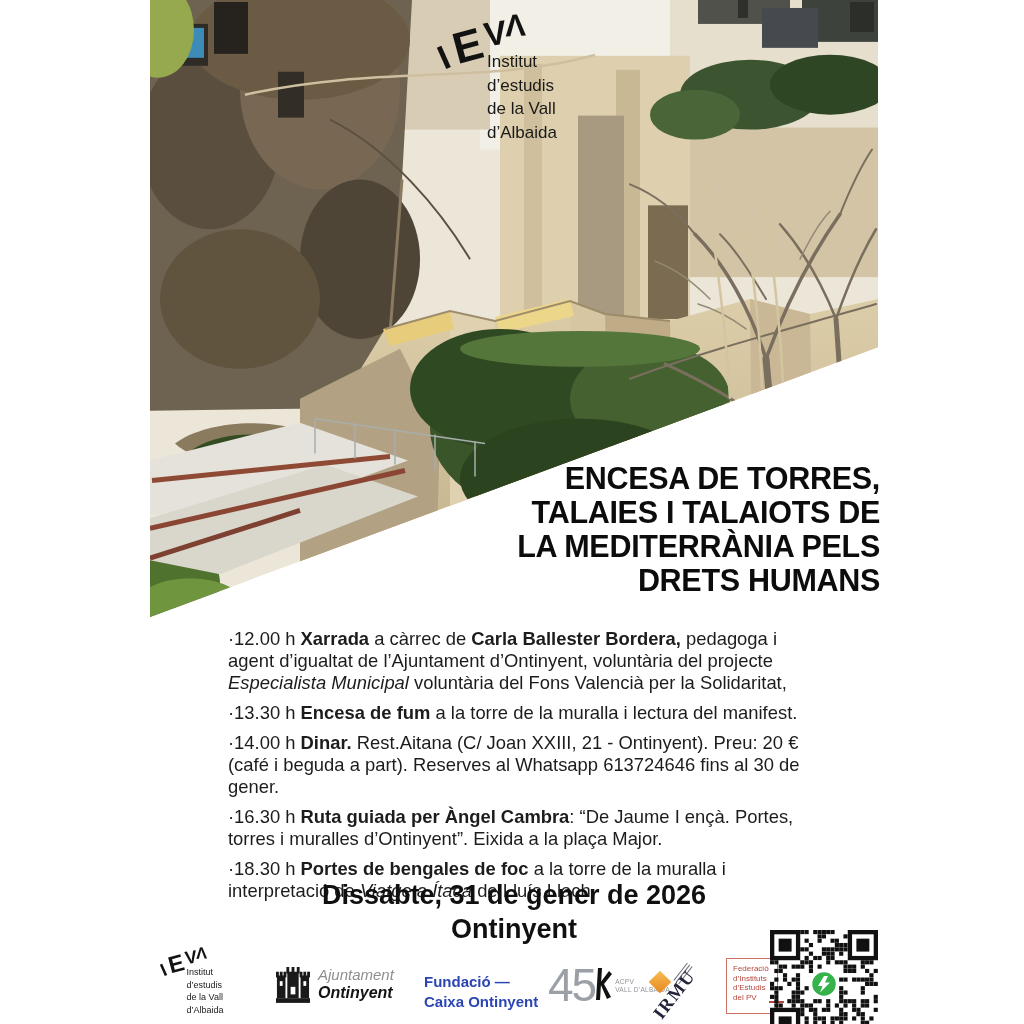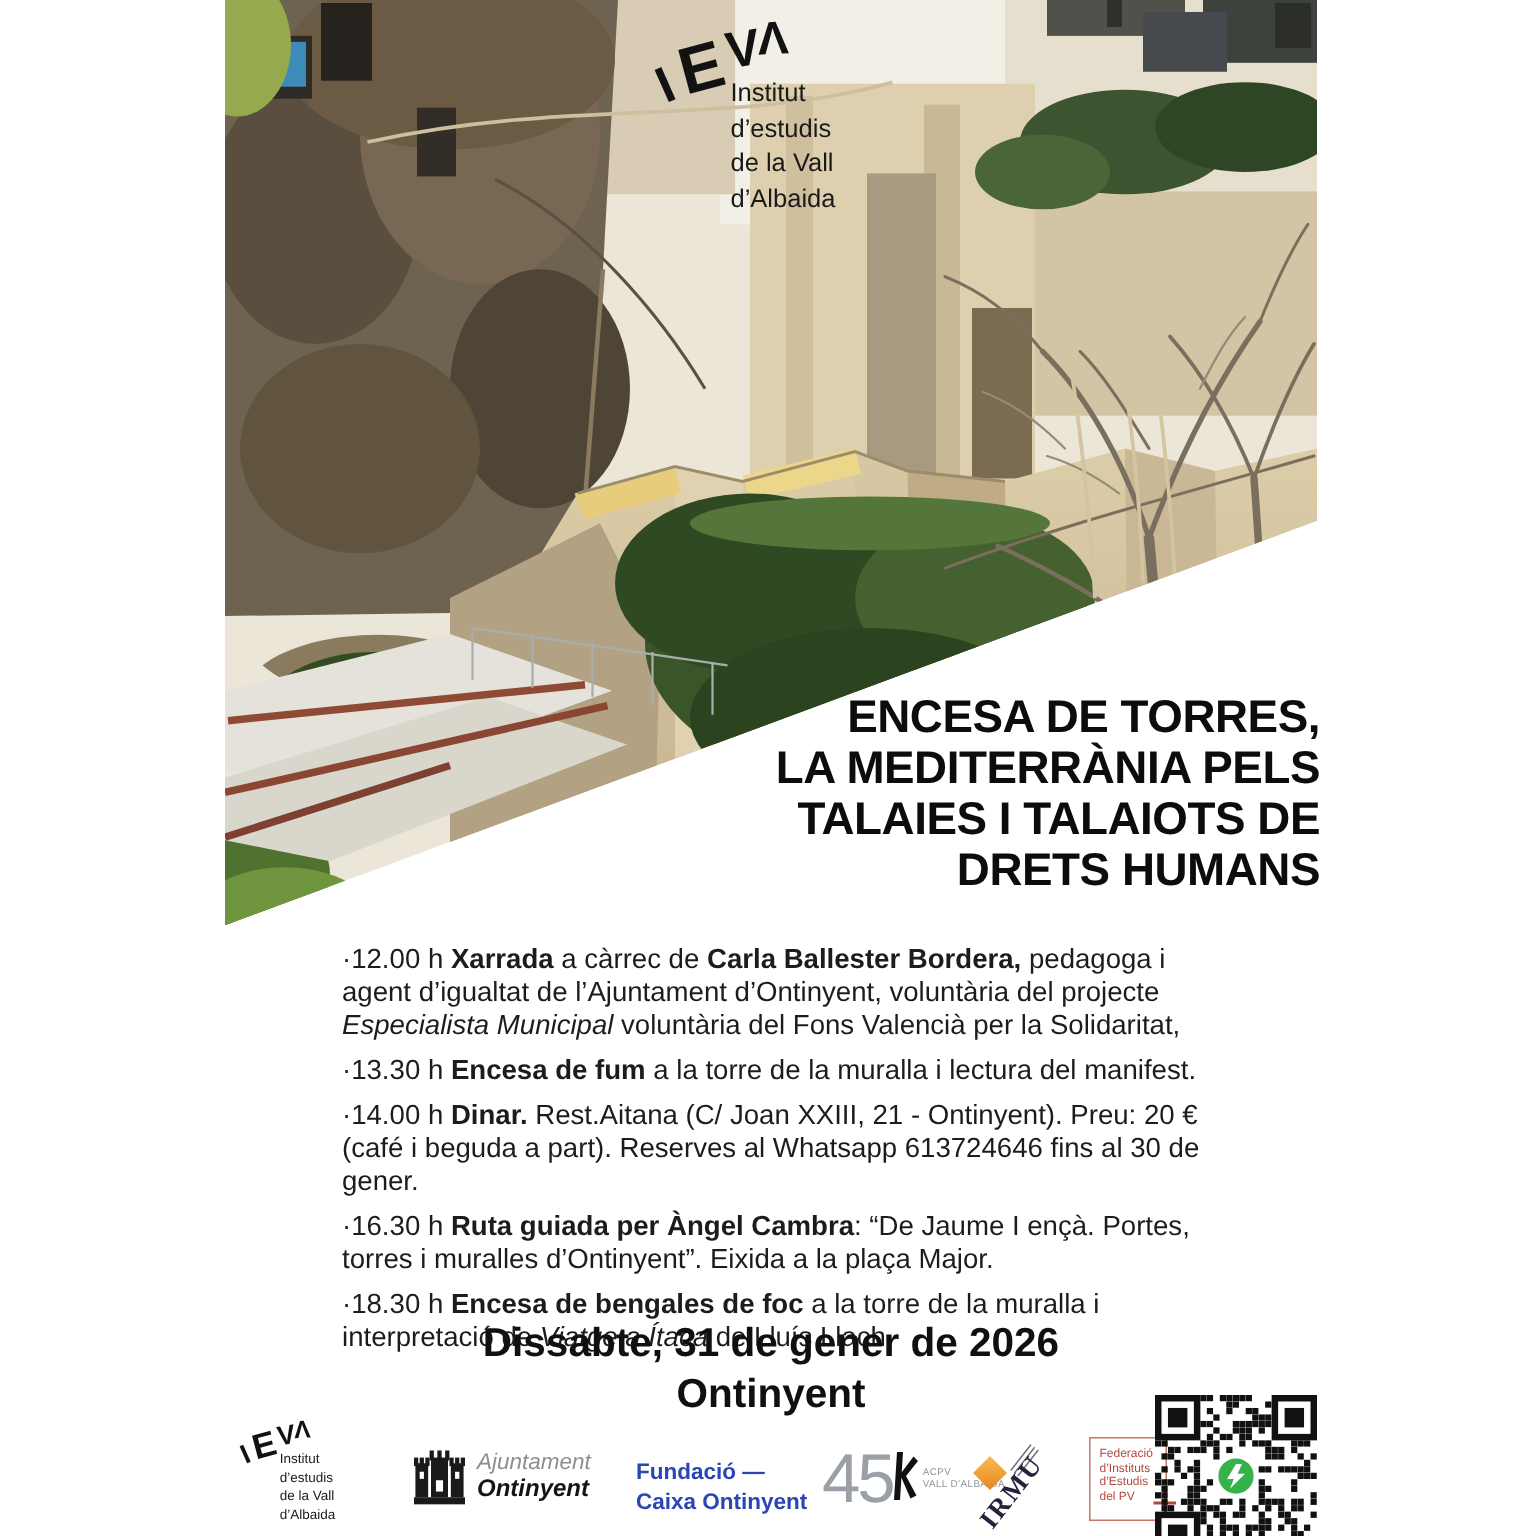--- a/index.html
+++ b/index.html
@@ -215,31 +215,31 @@
     <div class="txt">
       <div>Institut</div>
       <div>d’estudis</div>
       <div>de la Vall</div>
       <div>d’Albaida</div>
     </div>
   </div>
 
   <div class="title">
     <div>ENCESA DE TORRES,</div>
+    <div>TALAIES I TALAIOTS DE</div>
     <div>LA MEDITERRÀNIA PELS</div>
-    <div>TALAIES I TALAIOTS DE</div>
     <div>DRETS HUMANS</div>
   </div>
 
   <div class="schedule">
       <p><span>·12.00 h </span><span class="bold">Xarrada</span><span> a càrrec de </span><span class="bold">Carla Ballester Bordera,</span><span> pedagoga i agent d’igualtat de l’Ajuntament d’Ontinyent, voluntària del projecte </span><span class="italic">Especialista Municipal</span><span> voluntària del Fons Valencià per la Solidaritat,</span></p>
       <p><span>·13.30 h </span><span class="bold">Encesa de fum</span><span> a la torre de la muralla i lectura del manifest.</span></p>
       <p><span>·14.00 h </span><span class="bold">Dinar.</span><span> Rest.Aitana (C/ Joan XXIII, 21 - Ontinyent). Preu: 20 € (café i beguda a part). Reserves al Whatsapp 613724646 fins al 30 de gener.</span></p>
       <p><span>·16.30 h </span><span class="bold">Ruta guiada per Àngel Cambra</span><span>: “De Jaume I ençà. Portes, torres i muralles d’Ontinyent”. Eixida a la plaça Major.</span></p>
-      <p><span>·18.30 h </span><span class="bold">Encesa de bengales de foc</span><span> a la torre de la muralla i interpretació de </span><span class="italic">Viatge a Ítaca</span><span> de Lluís Llach.</span></p>
+      <p><span>·18.30 h </span><span class="bold">Portes de bengales de foc</span><span> a la torre de la muralla i interpretació de </span><span class="italic">Viatge a Ítaca</span><span> de Lluís Llach.</span></p>
     </div>
 
   <div class="date">
     <div>Dissabte, 31 de gener de 2026</div>
     <div>Ontinyent</div>
   </div>
 
   <div class="ieva-logo ieva-foot">
     <span class="m m1">I</span>
     <span class="m m2">E</span>

